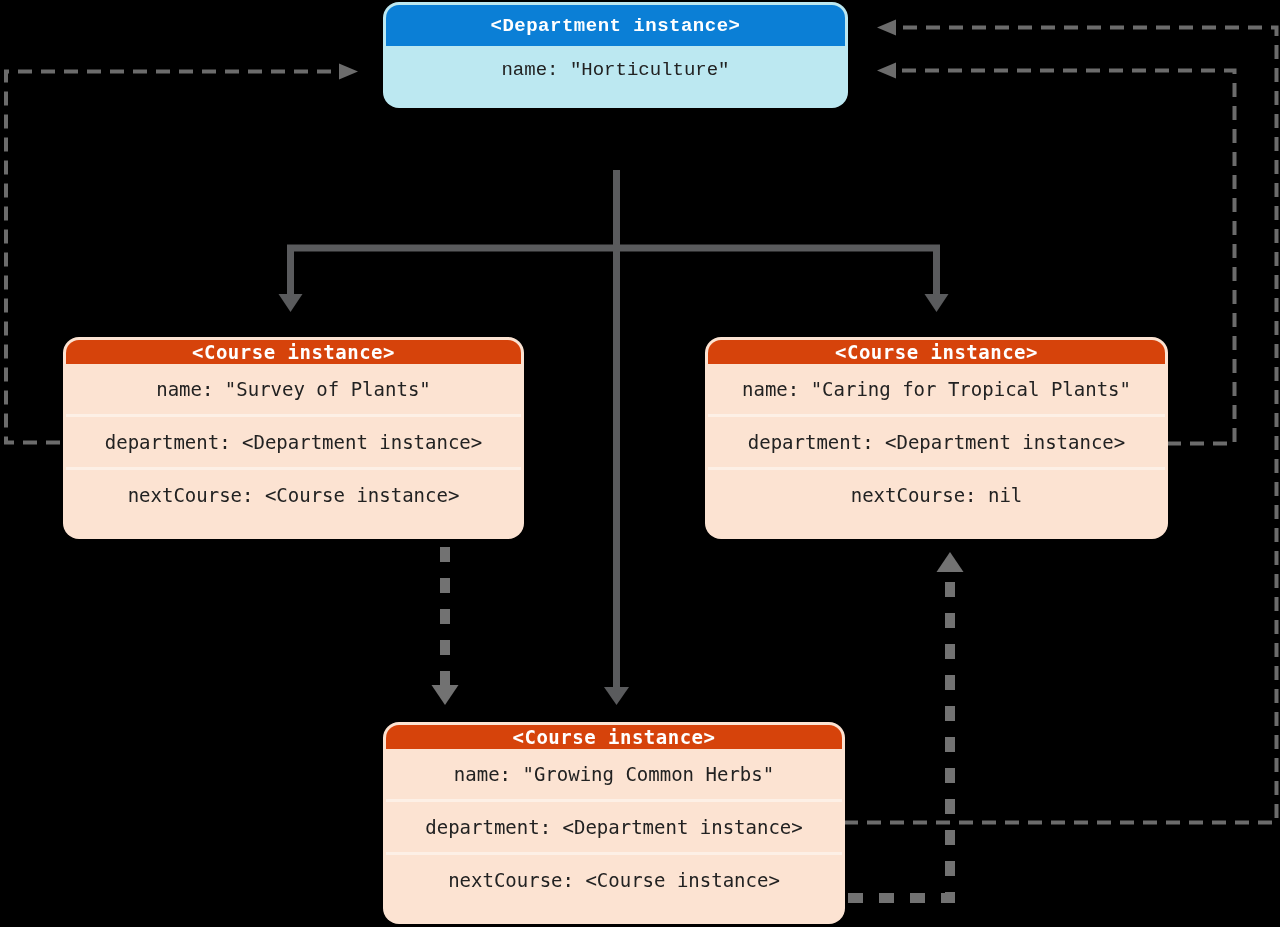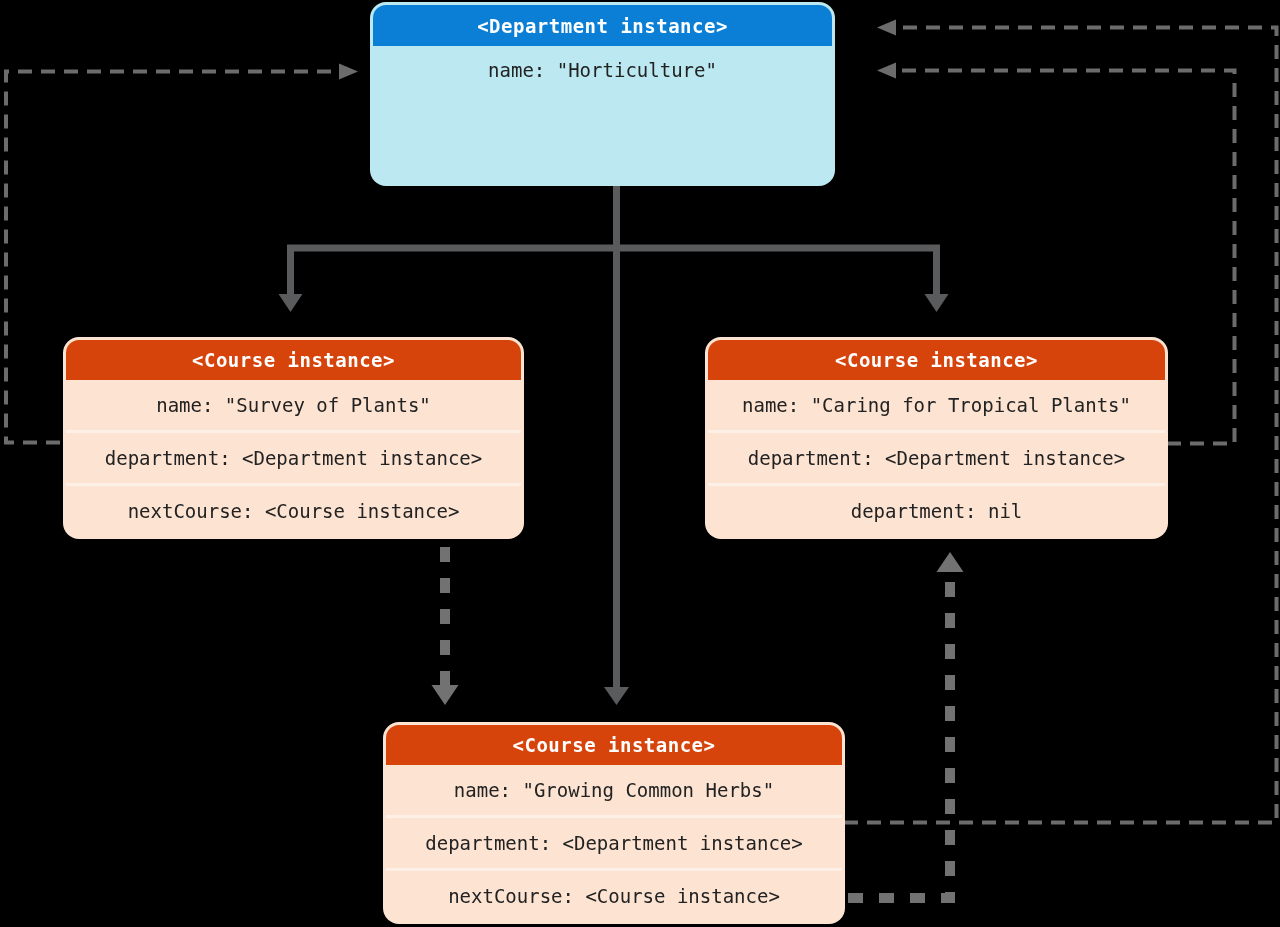--- a/index.html
+++ b/index.html
@@ -11,40 +11,40 @@
 
   .edge-solid{stroke:var(--solid-arrow);stroke-width:7;fill:none;}
   .head-solid{fill:var(--solid-arrow);stroke:none;}
   .edge-dashed{stroke:var(--dashed-arrow);stroke-width:4;fill:none;stroke-dasharray:14 9;}
   .head-dashed{fill:var(--dashed-arrow);stroke:none;}
   .edge-thick{stroke:var(--thick-dashed-arrow);stroke-width:10;fill:none;stroke-dasharray:15 16;}
   .head-thick{fill:var(--thick-dashed-arrow);stroke:none;}
 
   .card{position:absolute;border-radius:16px;padding:3px;box-sizing:border-box;}
   .card .hdr{
-    height:40px;display:flex;align-items:center;justify-content:center;
+    height:24px;display:flex;align-items:center;justify-content:center;
     border-radius:13px 13px 0 0;color:var(--header-text);font-weight:bold;font-size:19px;
     letter-spacing:.5px;
   }
   .card .row{
     height:50px;display:flex;align-items:center;justify-content:center;
     font-size:19px;color:var(--text);white-space:pre;
   }
   .card .row + .row{border-top:3px solid transparent;}
 
   .dept{background:var(--department-body);}
   .dept .hdr{background:var(--department-header);height:41px;}
   .dept .row{height:48px;}
   .dept .row + .row{border-top-color:var(--department-divider);}
 
   .course{background:var(--course-body);}
   .course .hdr{background:var(--course-header);}
   .course .row + .row{border-top-color:var(--course-divider);}
 
-  #box-department{left:370px;top:2px;width:465px;height:184px;}
+  #box-department{left:383px;top:2px;width:465px;height:106px;font-family:Liberation Mono, monospace;}
   #box-course-left{left:63px;top:337px;width:461px;height:202px;}
   #box-course-right{left:705px;top:337px;width:463px;height:202px;}
   #box-course-bottom{left:383px;top:722px;width:462px;height:202px;}
 </style>
 </head>
 <body>
 
 <div class="stage">
 
   <svg class="connectors" viewBox="0 0 1280 927">
@@ -80,21 +80,21 @@
     <div class="hdr">&lt;Course instance&gt;</div>
     <div class="row">name: "Survey of Plants"</div>
     <div class="row">department: &lt;Department instance&gt;</div>
     <div class="row">nextCourse: &lt;Course instance&gt;</div>
   </div>
 
   <div class="card course" id="box-course-right">
     <div class="hdr">&lt;Course instance&gt;</div>
     <div class="row">name: "Caring for Tropical Plants"</div>
     <div class="row">department: &lt;Department instance&gt;</div>
-    <div class="row">department: nil</div>
+    <div class="row">nextCourse: nil</div>
   </div>
 
   <div class="card course" id="box-course-bottom">
     <div class="hdr">&lt;Course instance&gt;</div>
     <div class="row">name: "Growing Common Herbs"</div>
     <div class="row">department: &lt;Department instance&gt;</div>
     <div class="row">nextCourse: &lt;Course instance&gt;</div>
   </div>
 
 </div>

